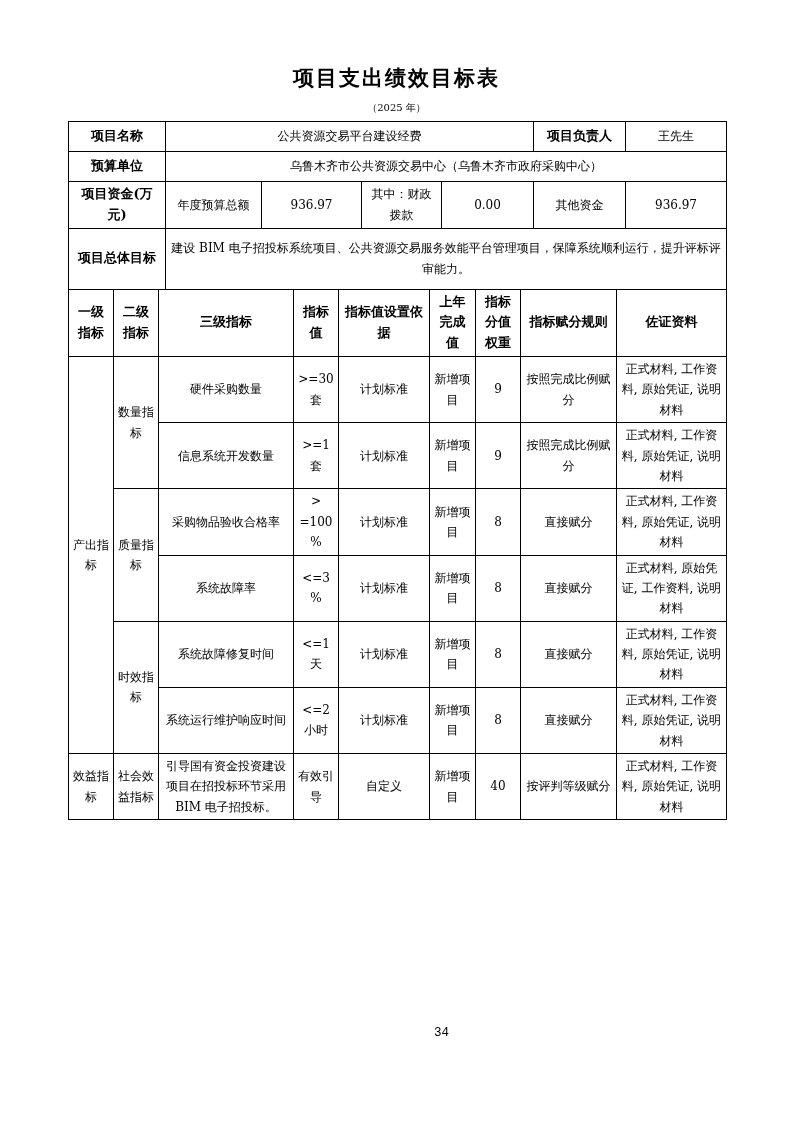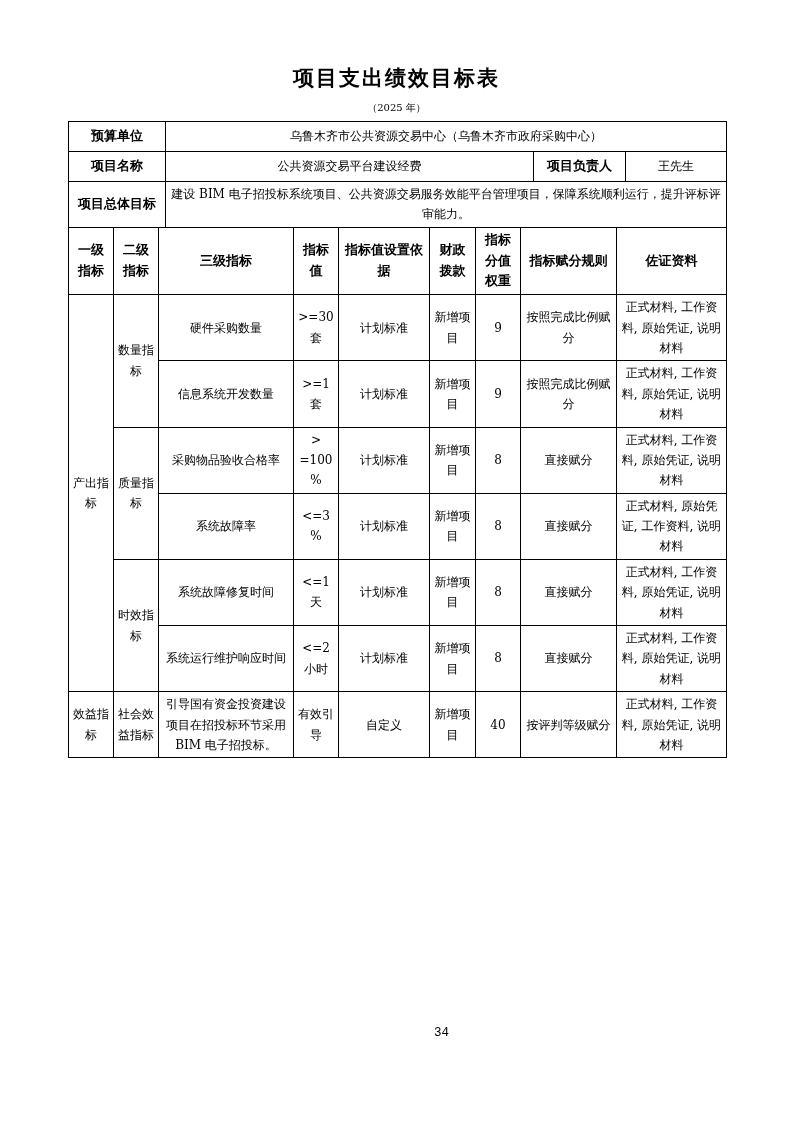--- a/index.html
+++ b/index.html
@@ -90,28 +90,37 @@
       <col style="width:97px">
         <col style="width:96px">
         <col style="width:100px">
         <col style="width:80px">
       <col style="width:92px">
         <col style="width:92px">
         <col style="width:101px">
     </colgroup>
     <tbody>
         <tr>
-      <th>预算单位</th>
-      <td colspan="6">乌鲁木齐市公共资源交易中心（乌鲁木齐市政府采购中心）</td>
-    </tr>
-    <tr>
       <th>项目名称</th>
       <td colspan="4">公共资源交易平台建设经费</td>
       <th>项目负责人</th>
       <td>王先生</td>
+    </tr>
+    <tr>
+      <th>预算单位</th>
+      <td colspan="6">乌鲁木齐市公共资源交易中心（乌鲁木齐市政府采购中心）</td>
+    </tr>
+    <tr>
+      <th>项目资金(万元)</th>
+      <td>年度预算总额</td>
+      <td>936.97</td>
+      <td class="fiscal">其中：财政拨款</td>
+      <td>0.00</td>
+      <td>其他资金</td>
+      <td>936.97</td>
     </tr>
     <tr>
       <th>项目总体目标</th>
       <td colspan="6" class="goal">建设 BIM 电子招投标系统项目、公共资源交易服务效能平台管理项目，保障系统顺利运行，提升评标评审能力。</td>
     </tr>
   </tbody>
     </table>
 
   <table class="tbl ind-table">
     <colgroup>
@@ -125,21 +134,21 @@
         <col style="width:96px">
       <col style="width:110px">
     </colgroup>
     <tbody>
         <tr class="hdr">
       <th>一级指标</th>
       <th>二级指标</th>
       <th>三级指标</th>
       <th>指标值</th>
       <th>指标值设置依据</th>
-      <th>财政拨款</th>
+      <th>上年完成值</th>
       <th>指标分值权重</th>
       <th>指标赋分规则</th>
       <th>佐证资料</th>
     </tr>
     <tr>
       <td rowspan="6" class="lv">产出指标</td>
       <td rowspan="2" class="lv">数量指标</td>
       <td>硬件采购数量</td>
       <td class="val">&gt;=30 套</td>
       <td>计划标准</td>

